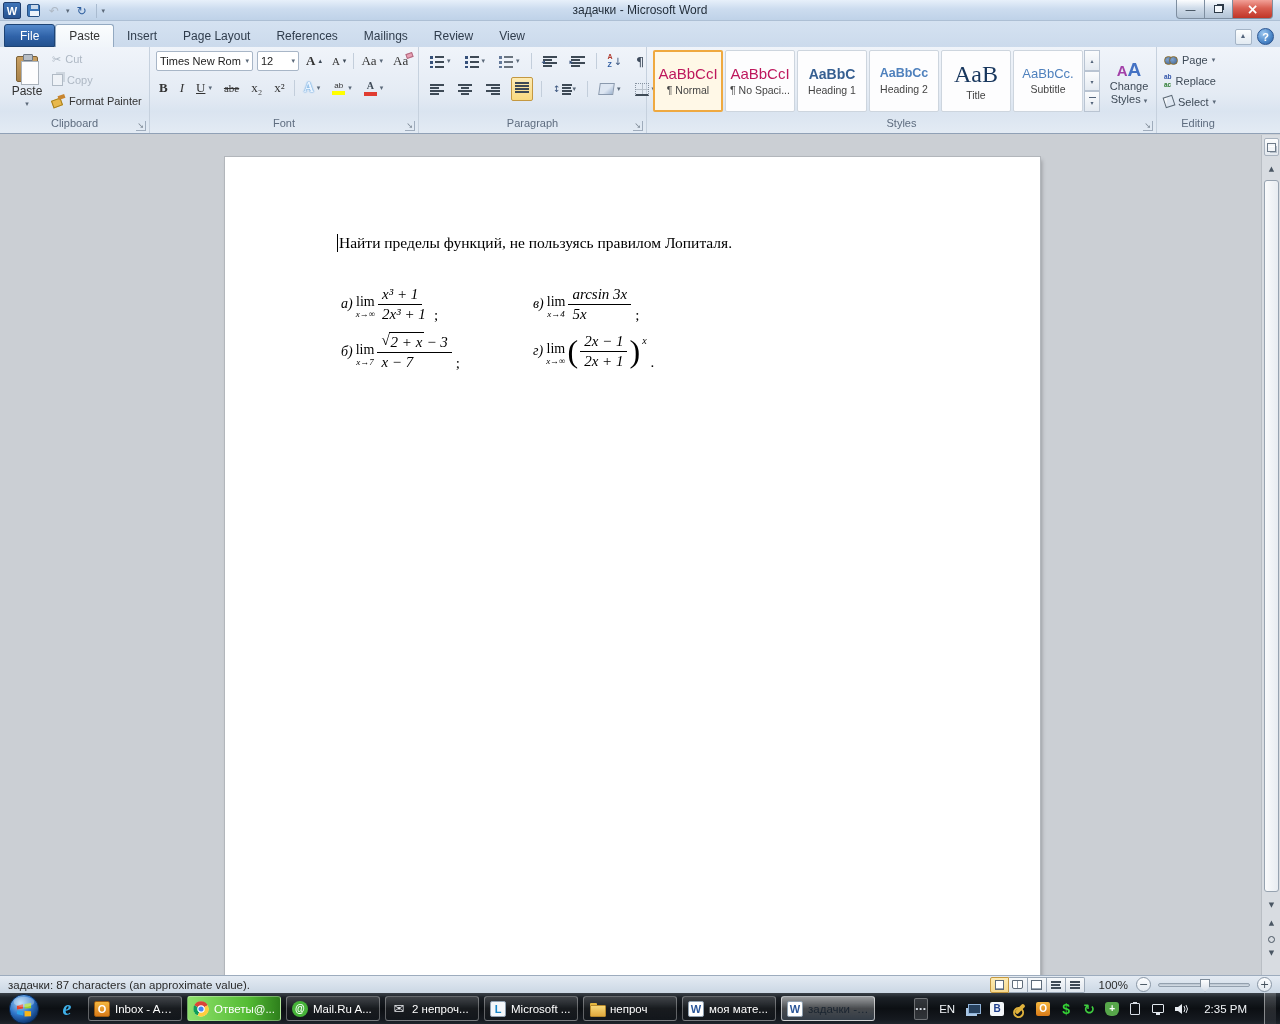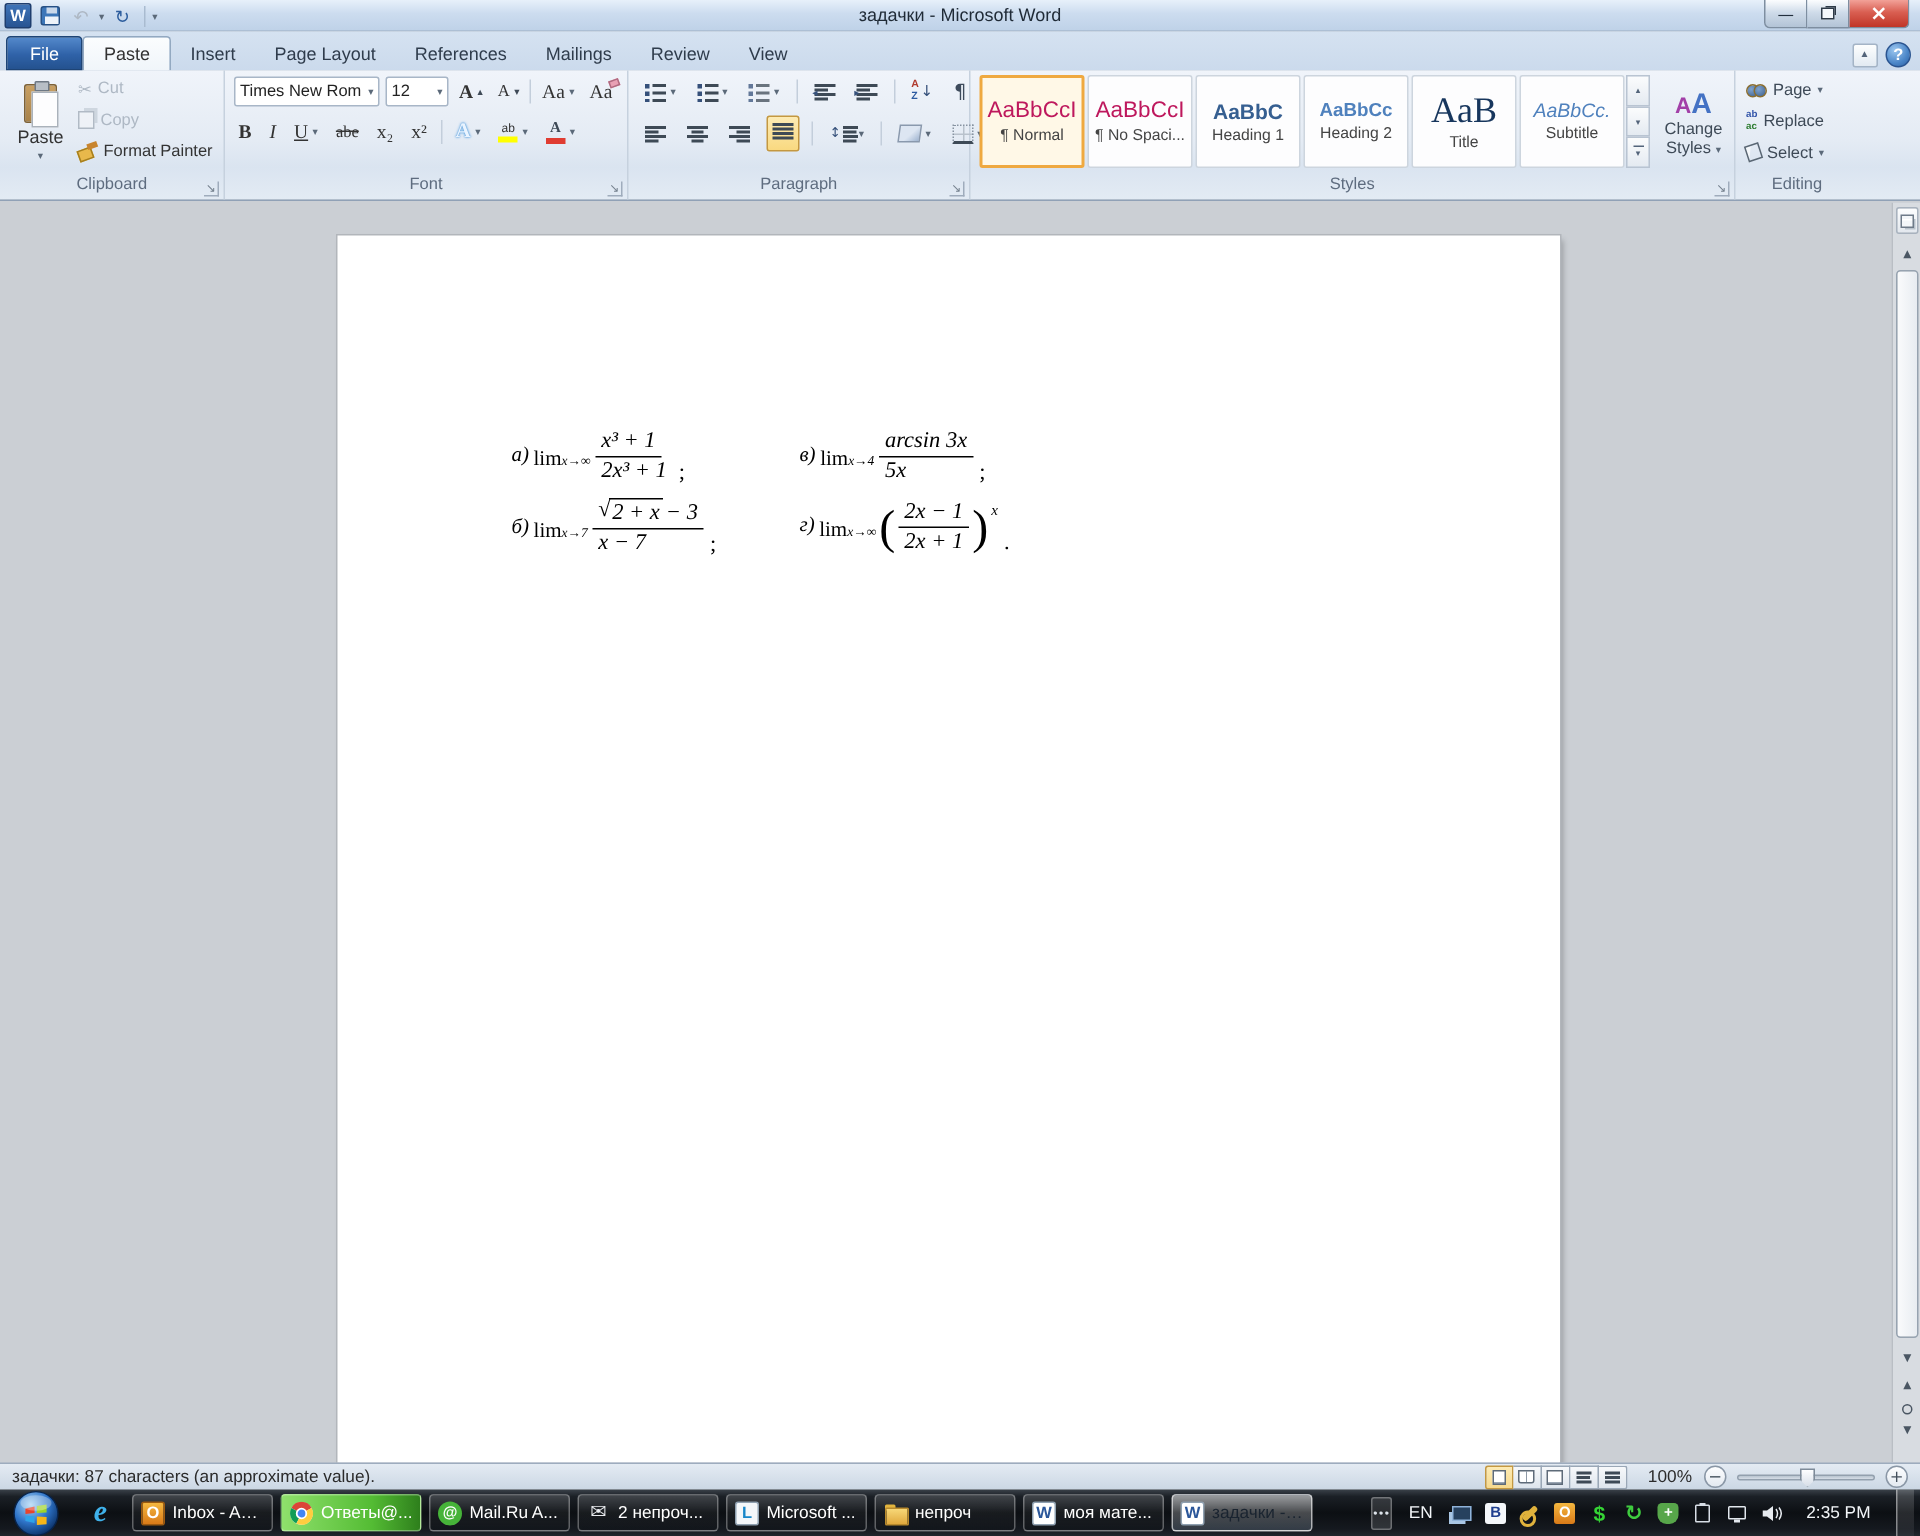--- a/index.html
+++ b/index.html
@@ -106,21 +106,21 @@
 
   
   .g-styles{width:510px}
   .chips{position:absolute;left:6px;top:3px;display:flex;gap:2px}
   .chip{width:70px;height:62px;background:#FDFDFE;border:1px solid #CDD5DE;border-radius:2px;display:flex;flex-direction:column;align-items:center;justify-content:center;gap:3px}
   .chip.selected{border:2px solid #EFA940;background:#FFF8E7}
   .chip .sample{font-size:15px;color:#be185d;line-height:1}
   .chip .sample.h1{font-weight:bold;color:#365F91;font-size:14px}
   .chip .sample.h2{font-weight:bold;color:#4F81BD;font-size:12.5px}
   .chip .sample.title{font-size:24px;color:#17365D;font-family:"Liberation Serif",serif}
-  .chip .sample.subtitle{font-style:italic;color:#4F81BD;font-size:13px}
+  .chip .sample.subtitle{color:#4F81BD;font-size:13px}
   .chip .cname{font-size:10.5px;color:#444}
   .style-scroll{position:absolute;left:437px;top:3px;width:16px;height:62px;display:flex;flex-direction:column}
   .ss-btn{flex:1;border:1px solid #B9C4D2;background:linear-gradient(#FBFCFD,#E4EAF1);font-size:6px;color:#53647A;display:flex;align-items:center;justify-content:center;flex-direction:column}
   .ss-btn .bar{width:7px;height:1px;background:#53647A;margin-bottom:1px}
   .change-styles{position:absolute;left:458px;top:2px;width:48px;height:66px;display:flex;flex-direction:column;align-items:center;justify-content:center;gap:1px;font-size:11px;color:#3E4A57;text-align:center}
   .aa-icon{line-height:1;font-weight:bold}
   .aa-icon .a1{color:#A23FA8;font-size:15px}
   .aa-icon .a2{color:#4472C4;font-size:19px}
 
   
@@ -135,21 +135,21 @@
     outline:1px solid #5A6774;transform:rotate(-18deg);outline-offset:-1px}
 
   
   .docarea{position:absolute;left:0;top:135px;width:1280px;height:840px;background:#CBCFD4;overflow:hidden}
   .page{position:absolute;left:225px;top:22px;width:815px;height:830px;background:#fff;
     box-shadow:0 0 0 1px #B2B6BB,2px 3px 4px rgba(0,0,0,.25)}
   .doc-heading{position:absolute;left:112px;top:77px;font-family:"Liberation Serif",serif;font-size:15.5px;color:#000;display:flex}
   .caret-bar{width:1px;background:#000;margin-right:1px}
   .formula{position:absolute;display:flex;align-items:center;gap:3px;color:#000;font-family:"Liberation Serif",serif;font-size:15px}
   .f-label{font-style:italic;font-size:14px}
-  .lim{display:flex;flex-direction:row;align-items:center;line-height:1;margin-top:6px}
+  .lim{display:flex;flex-direction:column;align-items:center;line-height:1;margin-top:6px}
   .lim-main{font-size:14px}
   .lim-sub{font-size:9px;font-style:italic;margin-top:1px}
   .frac{display:flex;flex-direction:column;align-items:flex-start;line-height:1.25;font-style:italic}
   .frac .num{border-bottom:1px solid #000;padding:0 4px;display:inline-flex;align-items:flex-end}
   .frac .den{padding:0 4px}
   .sqrt{display:inline-flex;margin-right:2px}
   .sqrt .rad{font-style:normal;font-size:15px;line-height:1.1;margin-right:-1px}
   .sqrt .radicand{border-top:1px solid #000;padding:0 2px}
   .f-end{align-self:flex-end;margin-left:1px;font-style:normal}
   .paren{font-size:32px;font-weight:400;line-height:1;font-style:normal;margin:0 -1px;color:#000}
@@ -504,20 +504,24 @@
         <span>Select</span>
         <span class="caret g">▾</span>
       </div>
     </div>
     <div class="group-label"><span>Editing</span></div>
   </div>
 </div>
 
 <div class="docarea">
   <div class="page">
+    <div class="doc-heading">
+      <span class="caret-bar"></span>
+      <span>Найти пределы функций, не пользуясь правилом Лопиталя.</span>
+    </div>
 
     <div class="formula" style="left:116px;top:128px">
       <span class="f-label">а)</span>
       <span class="lim">
         <span class="lim-main">lim</span>
         <span class="lim-sub">x→∞</span>
       </span>
       <span class="frac">
         <span class="num">x³ + 1</span>
         <span class="den">2x³ + 1</span>

